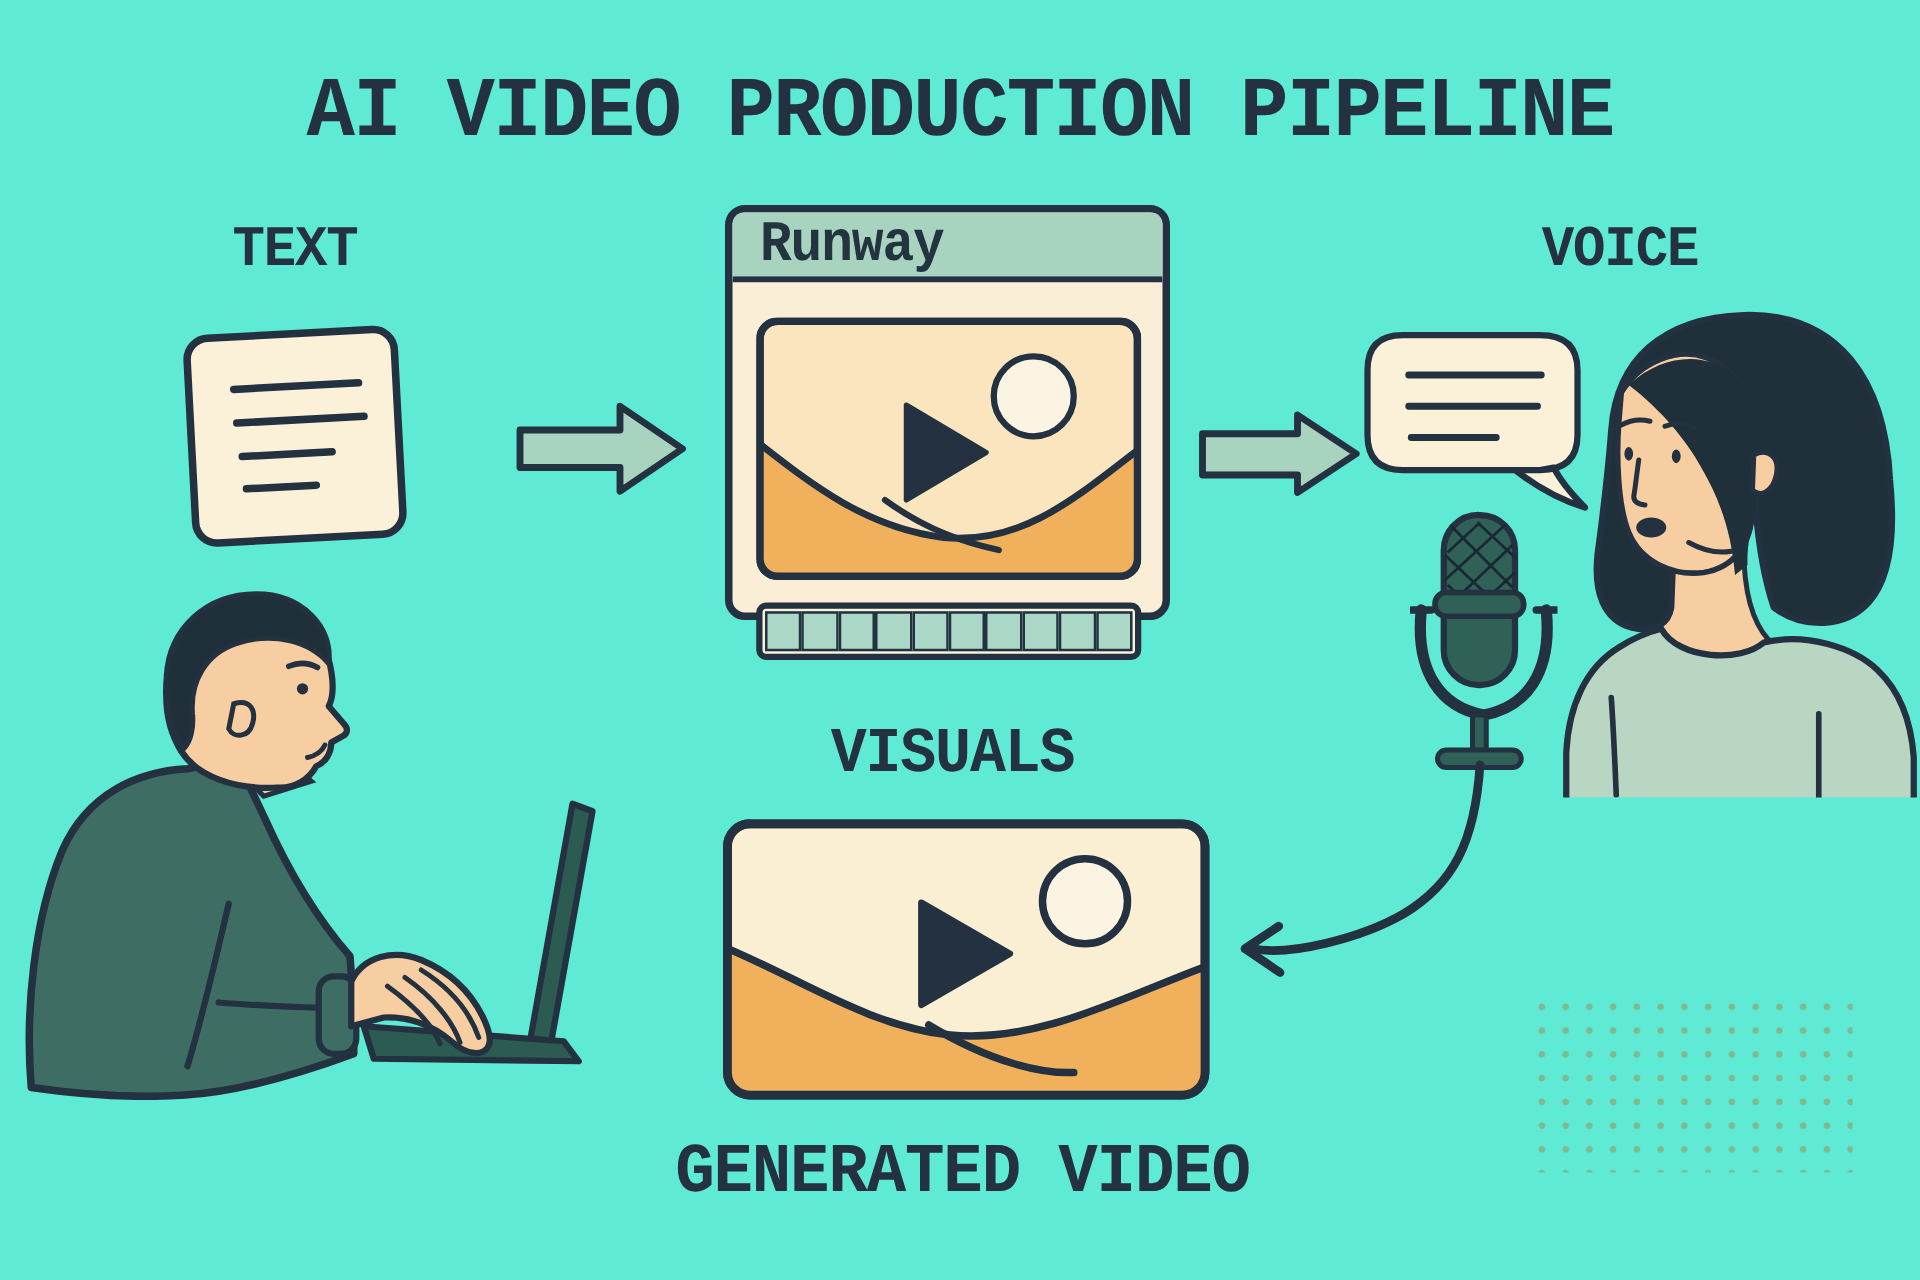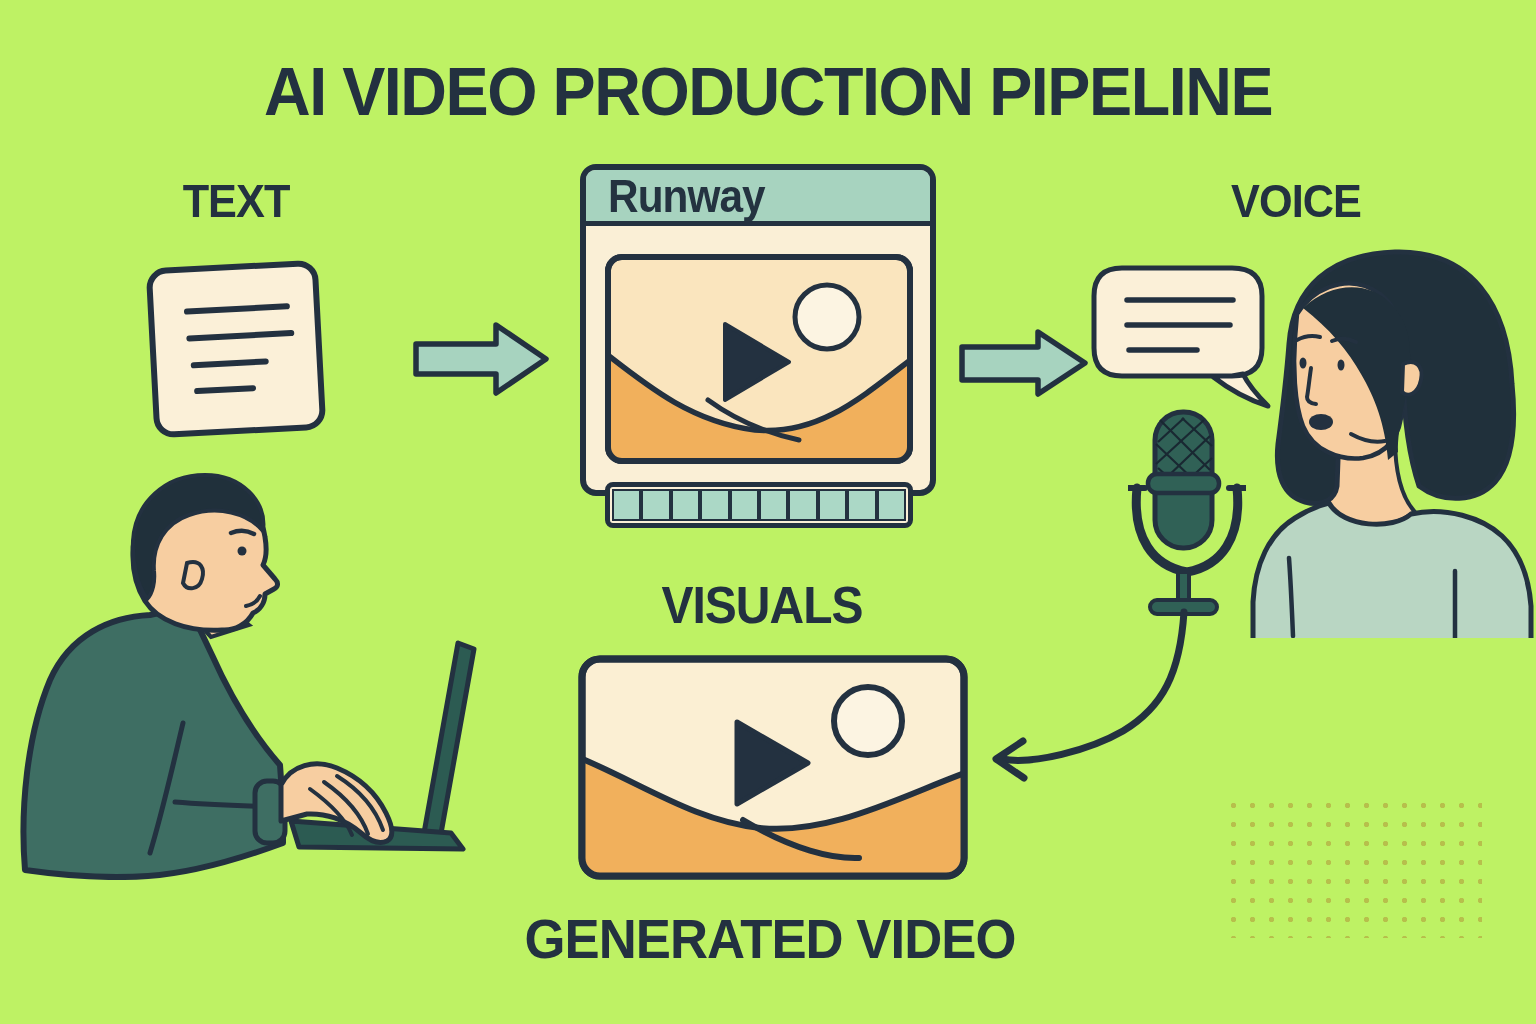--- a/index.html
+++ b/index.html
@@ -1,19 +1,19 @@
 <!DOCTYPE html>
 <html><head>
 <meta charset="utf-8">
 <style>
   html,body{margin:0;padding:0;}
   .canvas{
     position:relative; width:1536px; height:1024px; overflow:hidden;
-    background:#bef264;
-    font-family:Liberation Sans, sans-serif;
+    background:#5eead4;
+    font-family:Liberation Mono, monospace;
   }
   .abs{position:absolute;}
   .label{
     position:absolute; color:#233140; font-weight:700; white-space:nowrap;
     transform:translateX(-50%) scaleX(0.94); transform-origin:center; letter-spacing:-1px;
   }
   .title{
     position:absolute; left:768px; top:52px; color:#233140; font-weight:700;
     font-size:68px; white-space:nowrap; letter-spacing:-1.5px;
     transform:translateX(-50%) scaleX(0.95);

